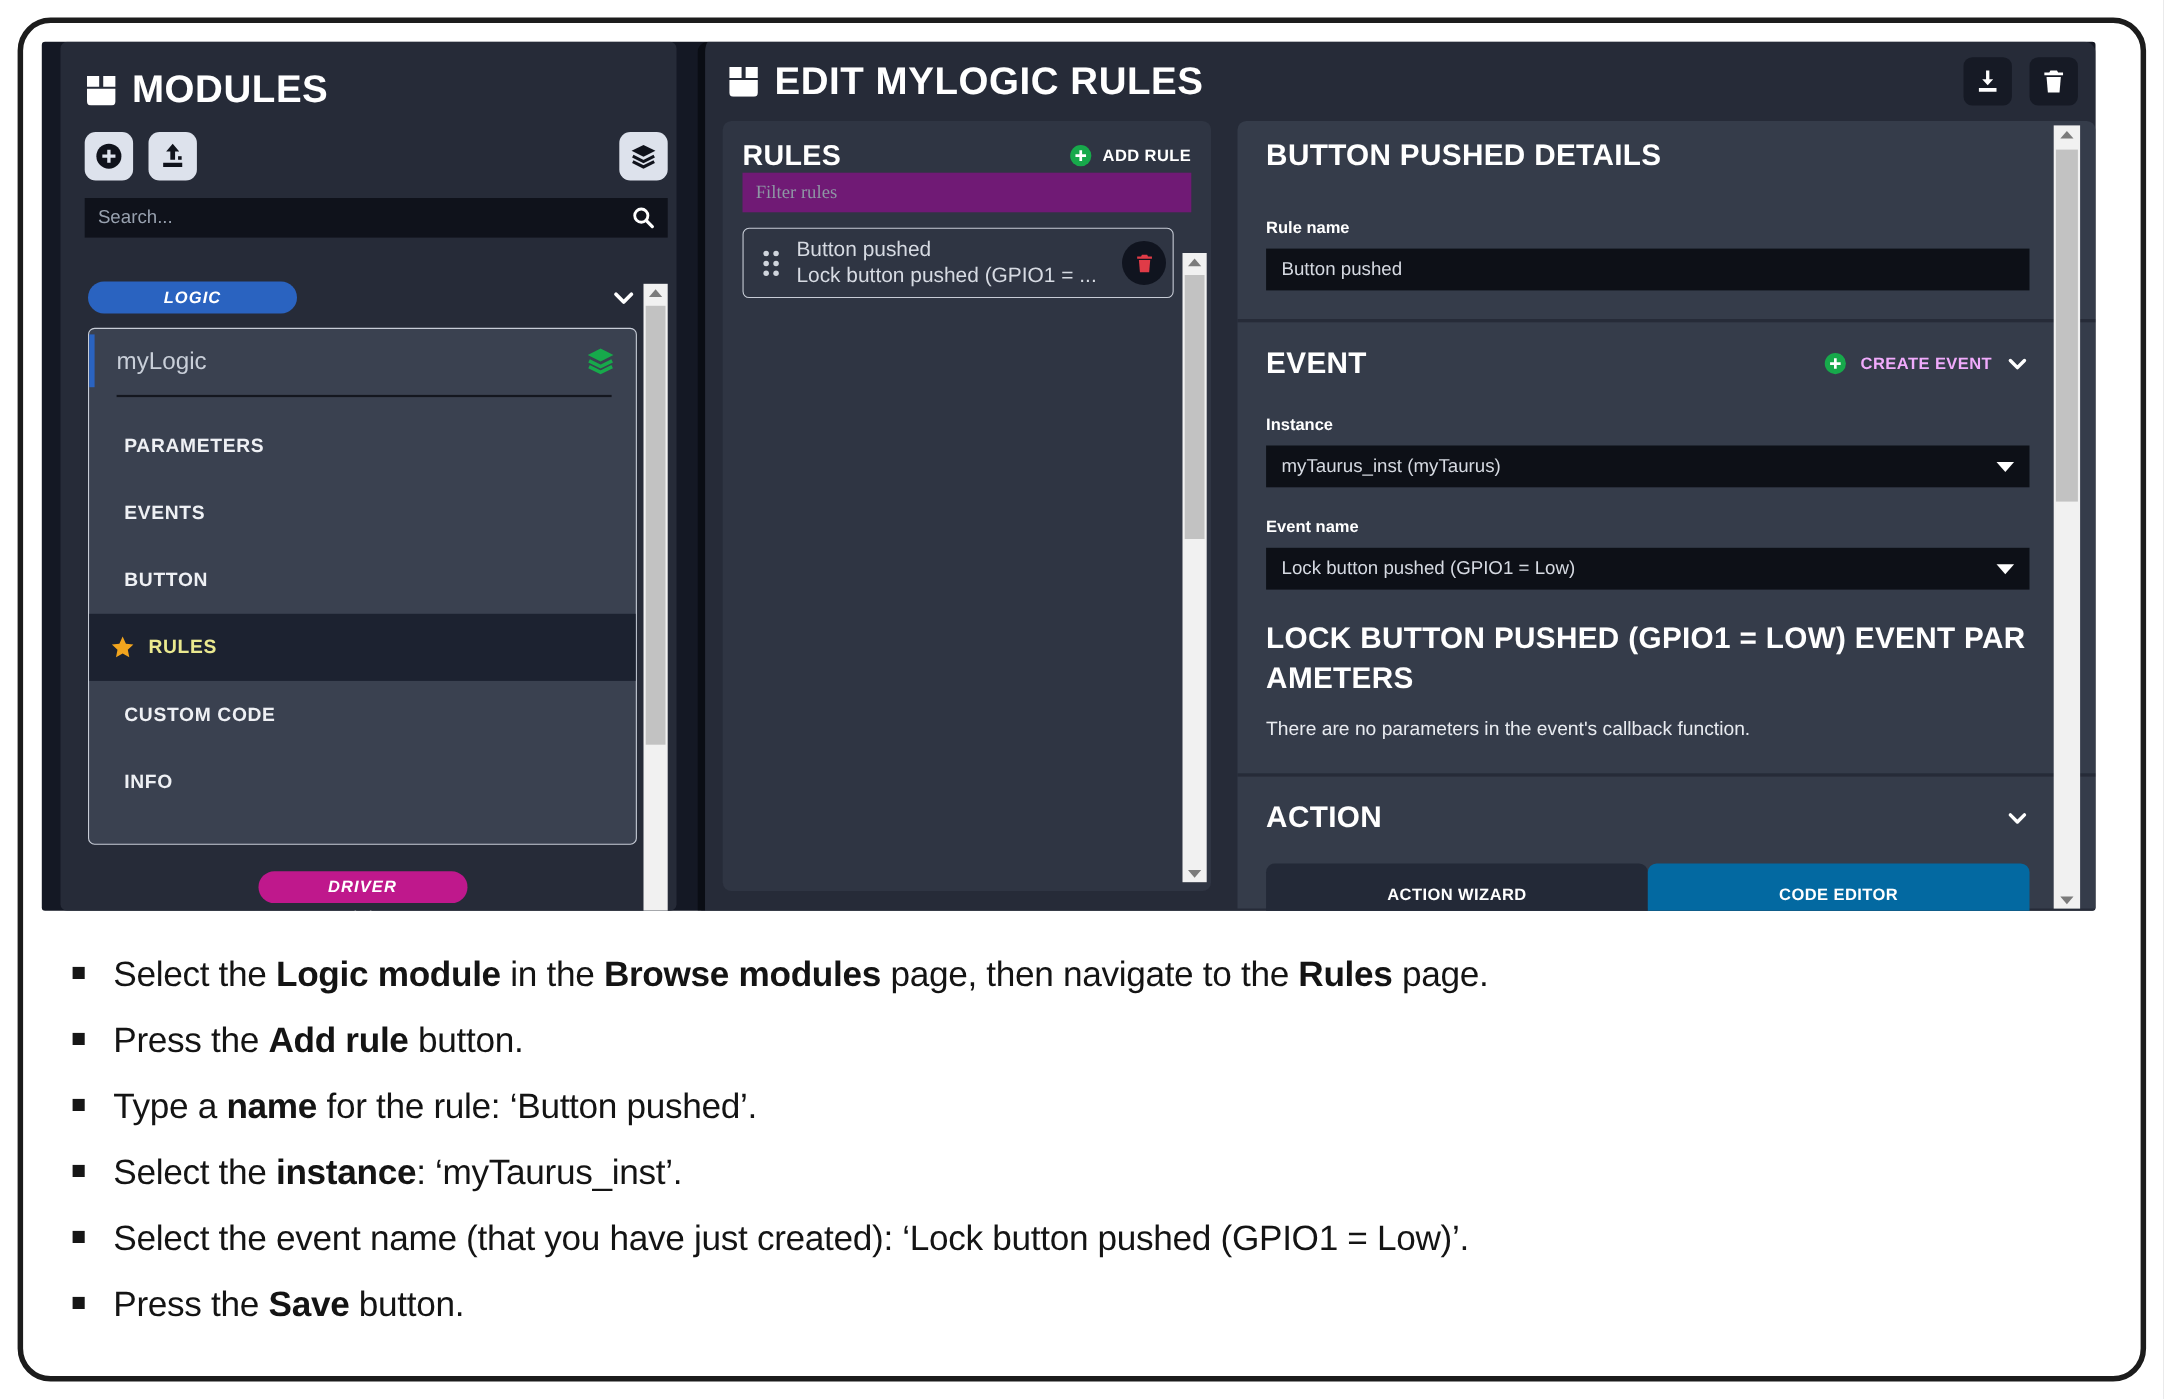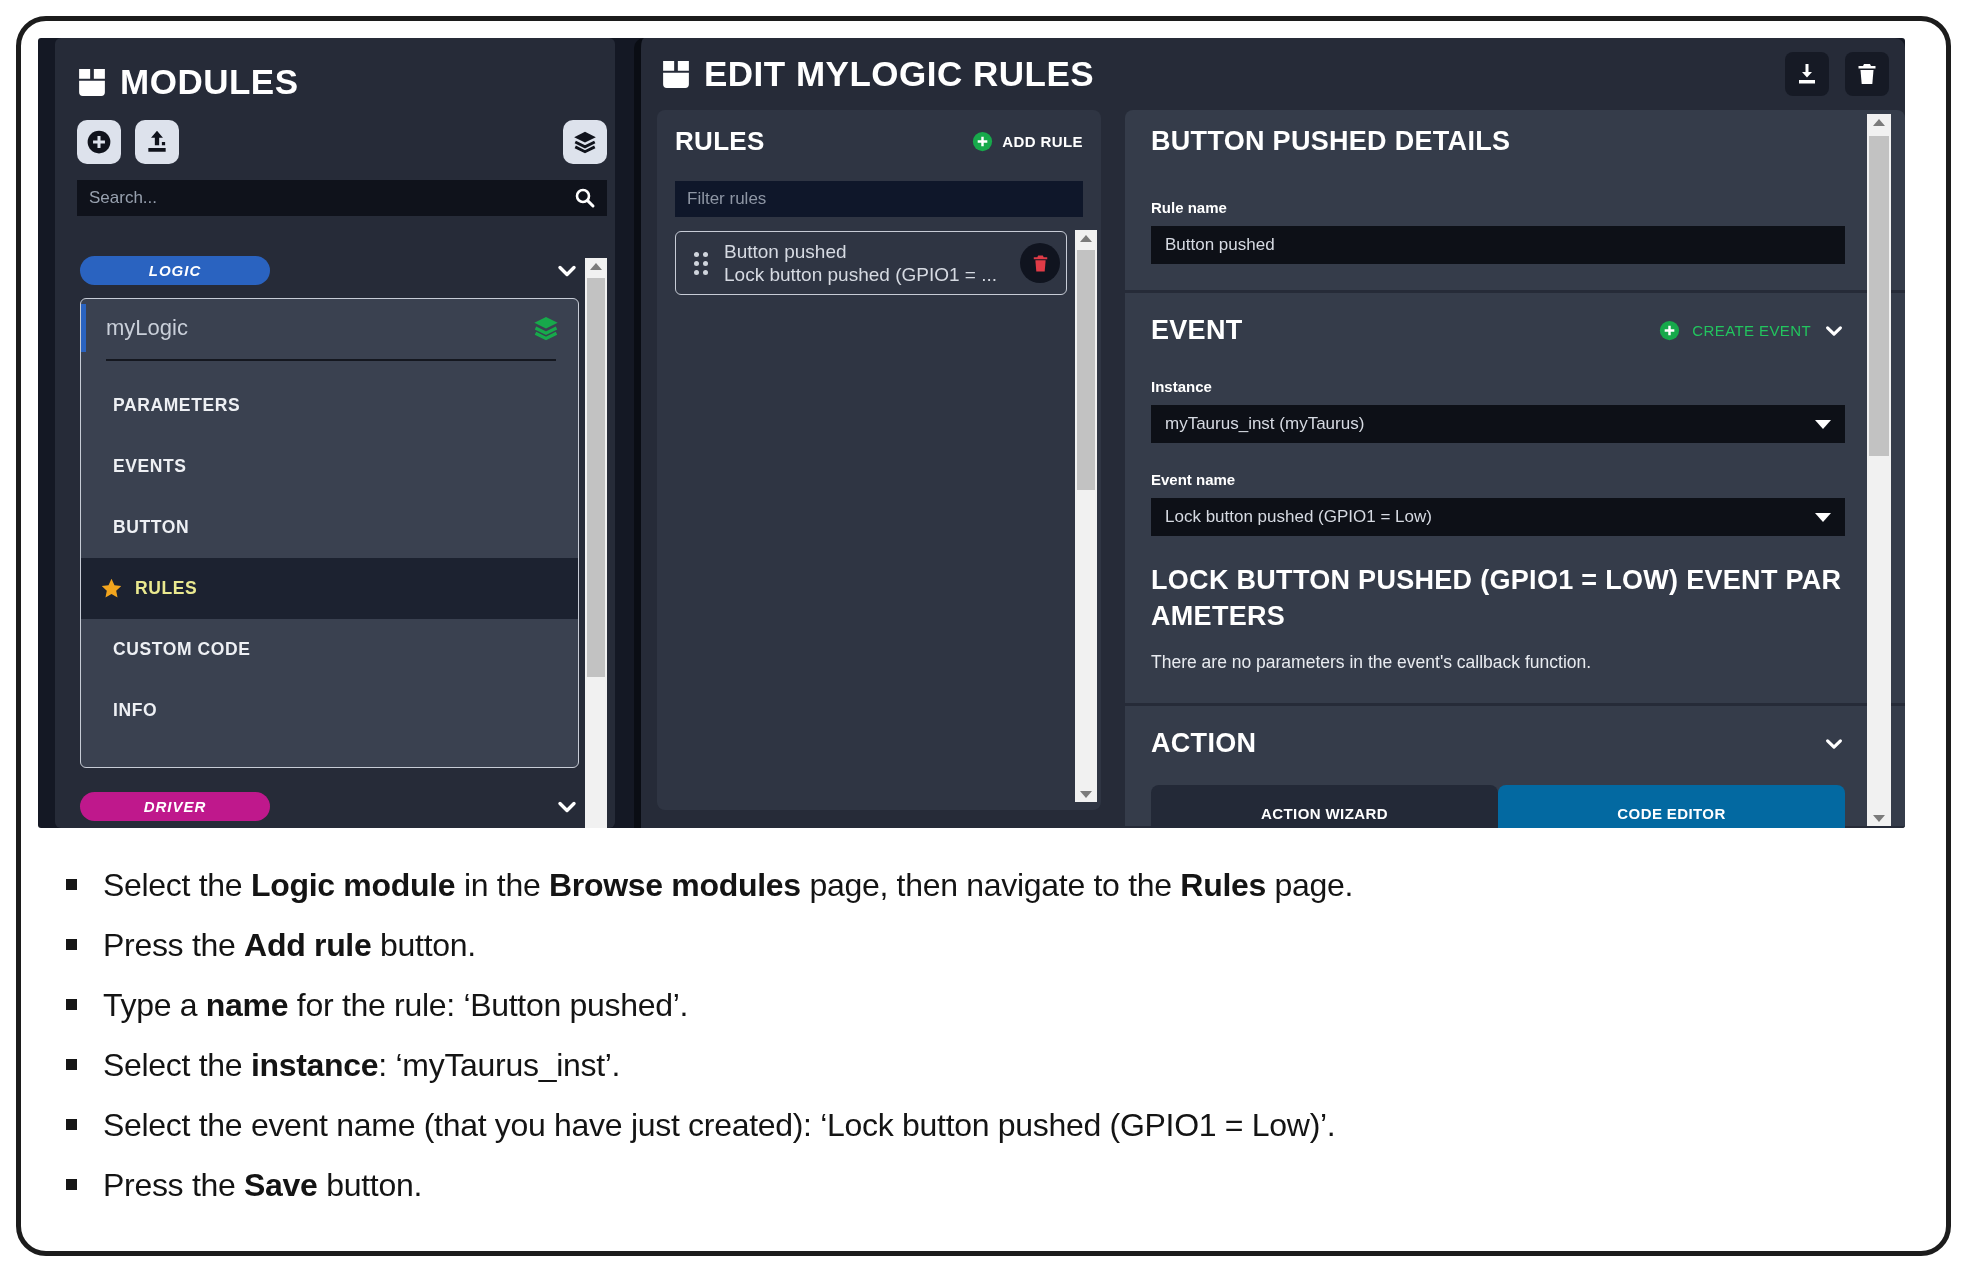--- a/index.html
+++ b/index.html
@@ -25,21 +25,21 @@
   .search input::placeholder { color:#98a1af; }
   .search .mag { position:absolute; right:10px; top:6px; }
 
   .mod-scroll { position:relative; margin-top:2px; height:556px; }
 
   .group-row { display:flex; align-items:center; justify-content:space-between; margin:40px 36px 0 25px; }
   .pill { width:190px; height:29px; border-radius:15px; display:flex; align-items:center; justify-content:center;
           color:#fff; font-size:15px; font-weight:700; font-style:italic; letter-spacing:1px; }
   .pill.logic { background:var(--accent-blue,#2a63c0); }
   .pill.driver { background:var(--accent-magenta,#bf188c); }
-  .group-row.driver-row { margin-top:24px; }
+  .group-row.driver-row { margin-top:24px;flex-direction:column; }
 
   .module-card { margin:13px 36px 0 25px; border:1.5px solid #c7ccd6; border-radius:6px; background:#3a4150; overflow:hidden; padding-bottom:26px; }
   .module-row { position:relative; height:58px; display:flex; align-items:center; cursor:pointer; }
   .sel-bar { position:absolute; left:0; top:5px; bottom:5px; width:5px; background:var(--accent-blue,#2a63c0); }
   .module-name { margin-left:25px; font-size:22px; color:#c9cfd9; }
   .module-row .layers-green { margin-left:auto; margin-right:18px; }
   .card-divider { height:2px; background:#14171f; margin:2px 22px 0 25px; }
   .menu { list-style:none; margin-top:14px; }
   .menu li { height:61px; display:flex; align-items:center; padding-left:32px; color:#eef0f4; font-size:17.5px; font-weight:600; letter-spacing:.6px; cursor:pointer; }
   .menu li.selected { background:#1c2230; padding-left:19px; color:#eae98f; gap:12px; }
@@ -50,21 +50,21 @@
   .editor-header { display:flex; align-items:center; padding:14px 16px 0 20px; }
   .title-wrap { display:flex; align-items:center; gap:13px; flex:1; }
   .icon-btn { width:44px; height:44px; border-radius:8px; background:#161a25; display:flex; align-items:center; justify-content:center; margin-left:16px; cursor:pointer; }
   .columns { display:flex; gap:24px; padding:14px 0 0 16px; }
 
   
   .rules-card { width:444px; height:700px; background:#2f3543; border-radius:8px; position:relative; padding:16px 18px 0 18px; flex:none; }
   .rules-head { display:flex; align-items:center; justify-content:space-between; }
   .card-title { font-size:26px; font-weight:700; color:#fff; letter-spacing:.3px; }
   .add-rule { display:flex; align-items:center; gap:9px; color:#fff; font-size:15px; font-weight:700; letter-spacing:.4px; cursor:pointer; }
-  .filter { margin-top:24px; height:36px; background:#0f172a; }
+  .filter { height:36px; background:#701a75;font-family:Liberation Serif, serif; }
   .filter input { width:100%; height:100%; background:transparent; border:0; outline:0; color:#99a1ae; font-size:17px; padding:0 12px; font-family:inherit; }
   .filter input::placeholder { color:#8e96a4; }
   .rule-item { margin-top:14px; width:392px; height:64px; border:1.5px solid #c7ccd6; border-radius:6px;
                display:flex; align-items:center; padding:8px 46px 8px 10px; position:relative; cursor:pointer; }
   .drag-dots { display:grid; grid-template-columns:5px 5px; grid-auto-rows:5px; gap:4px; margin:0 16px 0 8px; flex:none; }
   .drag-dots i { background:#d0d5dd; border-radius:50%; }
   .rule-text { overflow:hidden; }
   .rule-text div { font-size:19px; color:#d6dae2; line-height:23px; white-space:nowrap; }
   .rule-del { position:absolute; right:6px; top:11px; width:40px; height:40px; border-radius:50%; background:#10141f;
               display:flex; align-items:center; justify-content:center; cursor:pointer; }
@@ -74,21 +74,21 @@
   .d-title { font-size:27px; font-weight:700; color:#fff; letter-spacing:.3px; }
   .field-label { margin-top:42px; font-size:15px; font-weight:700; color:#fff; }
   .text-input, .select { margin-top:10px; height:38px; background:#0d1017; display:flex; align-items:center; padding:0 14px; }
   .text-input input { width:100%; background:transparent; border:0; outline:0; color:#d6dae2; font-size:17px; font-family:inherit; }
   .select { justify-content:space-between; cursor:pointer; }
   .select span { color:#d6dae2; font-size:17px; }
   .caret { width:0; height:0; border-left:8px solid transparent; border-right:8px solid transparent; border-top:9px solid #fff; }
   .sec-divider { height:3px; background:#262b38; margin:26px -60px 0 -26px; }
   .sec-header { display:flex; align-items:center; justify-content:space-between; margin-top:22px; }
   .sec-actions { display:flex; align-items:center; gap:12px; cursor:pointer; }
-  .sec-actions .lbl { color:#22c55e; font-size:15px; font-weight:400; letter-spacing:.4px; }
+  .sec-actions .lbl { color:#f0abfc; font-size:15px; font-weight:700; letter-spacing:.4px; }
   .params-title { margin-top:26px; font-size:27px; font-weight:700; color:#fff; line-height:36px; letter-spacing:.3px; word-break:break-all; }
   .params-empty { margin-top:18px; font-size:17.5px; color:#e8ebf0; }
   .tabs { display:flex; gap:0; margin-top:26px; }
   .tab { flex:1; height:70px; border-radius:8px 8px 0 0; display:flex; justify-content:center; padding-top:20px;
          font-size:15px; font-weight:700; letter-spacing:.4px; color:#fff; cursor:pointer; }
   .tab.wizard { background:#232937; }
   .tab.code { background:#0369a1; }
 
   
   .v-scrollbar { position:absolute; width:22px; background:#f1f1f1; }

